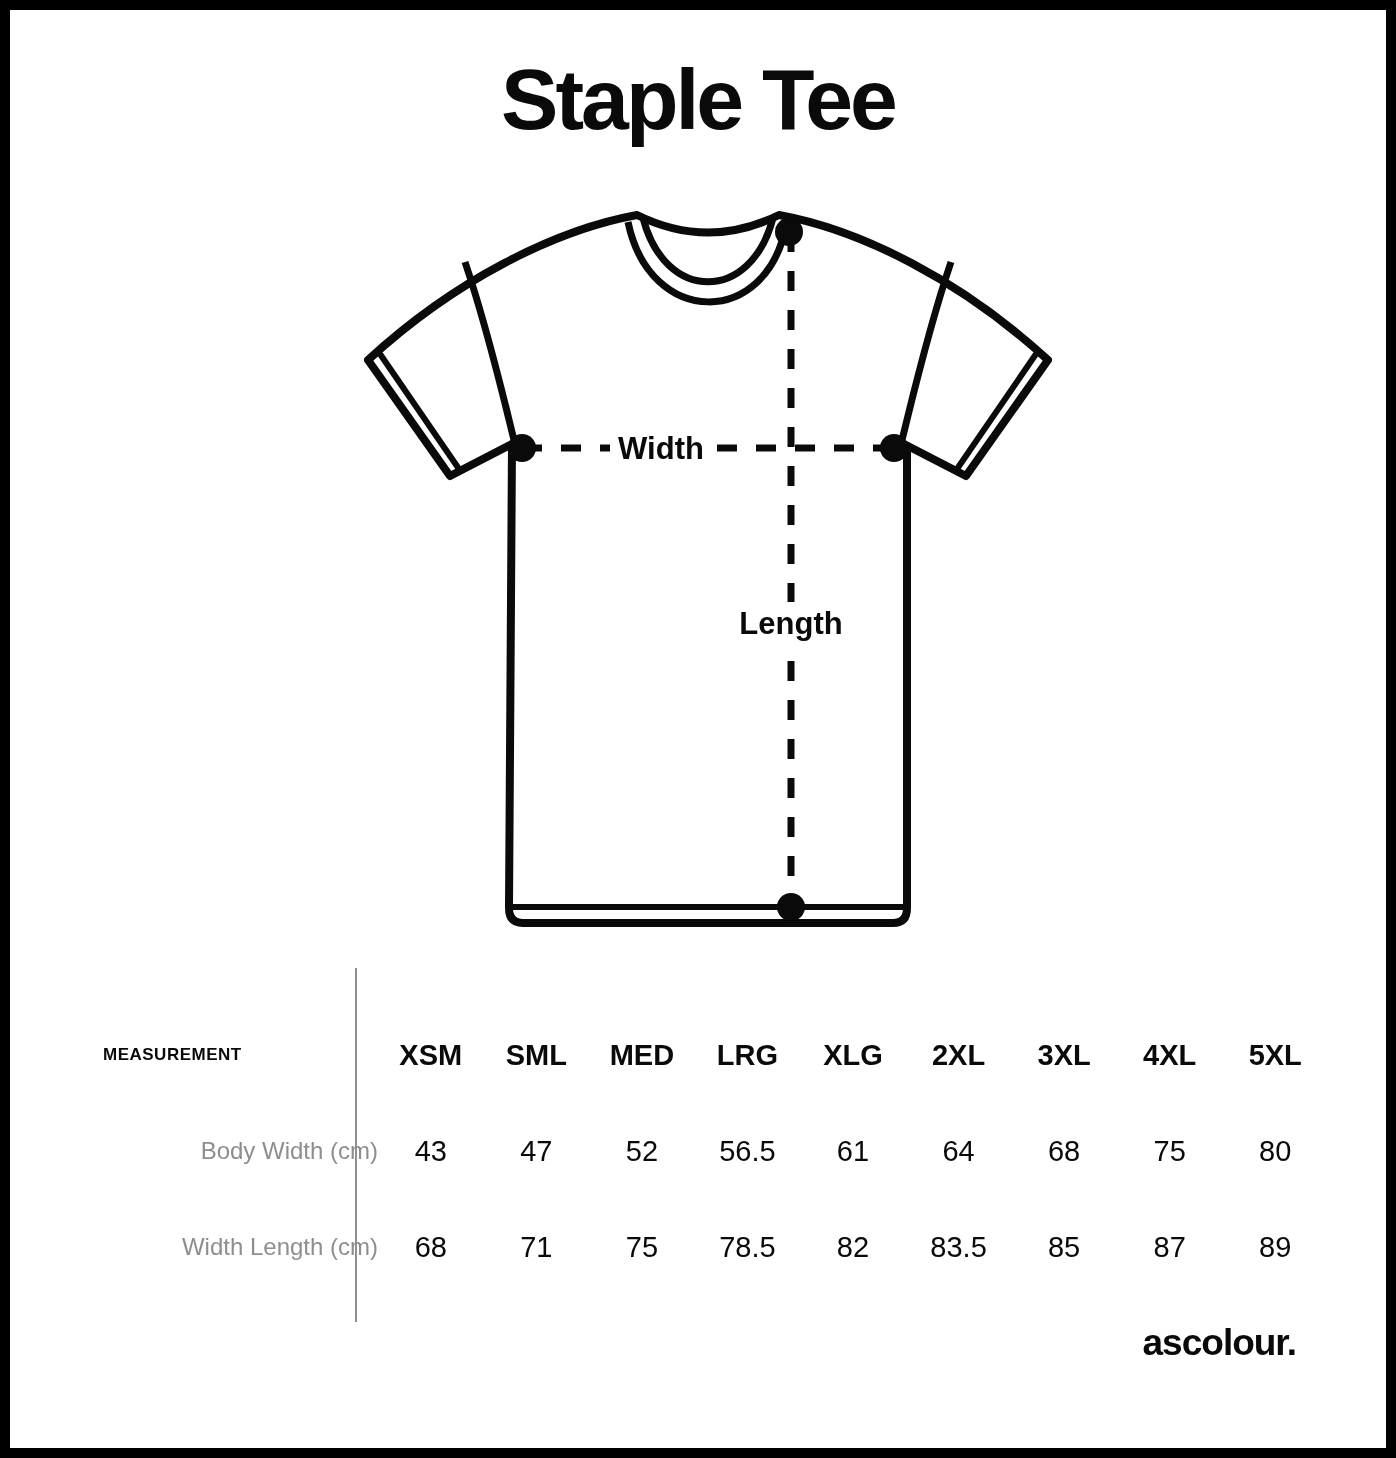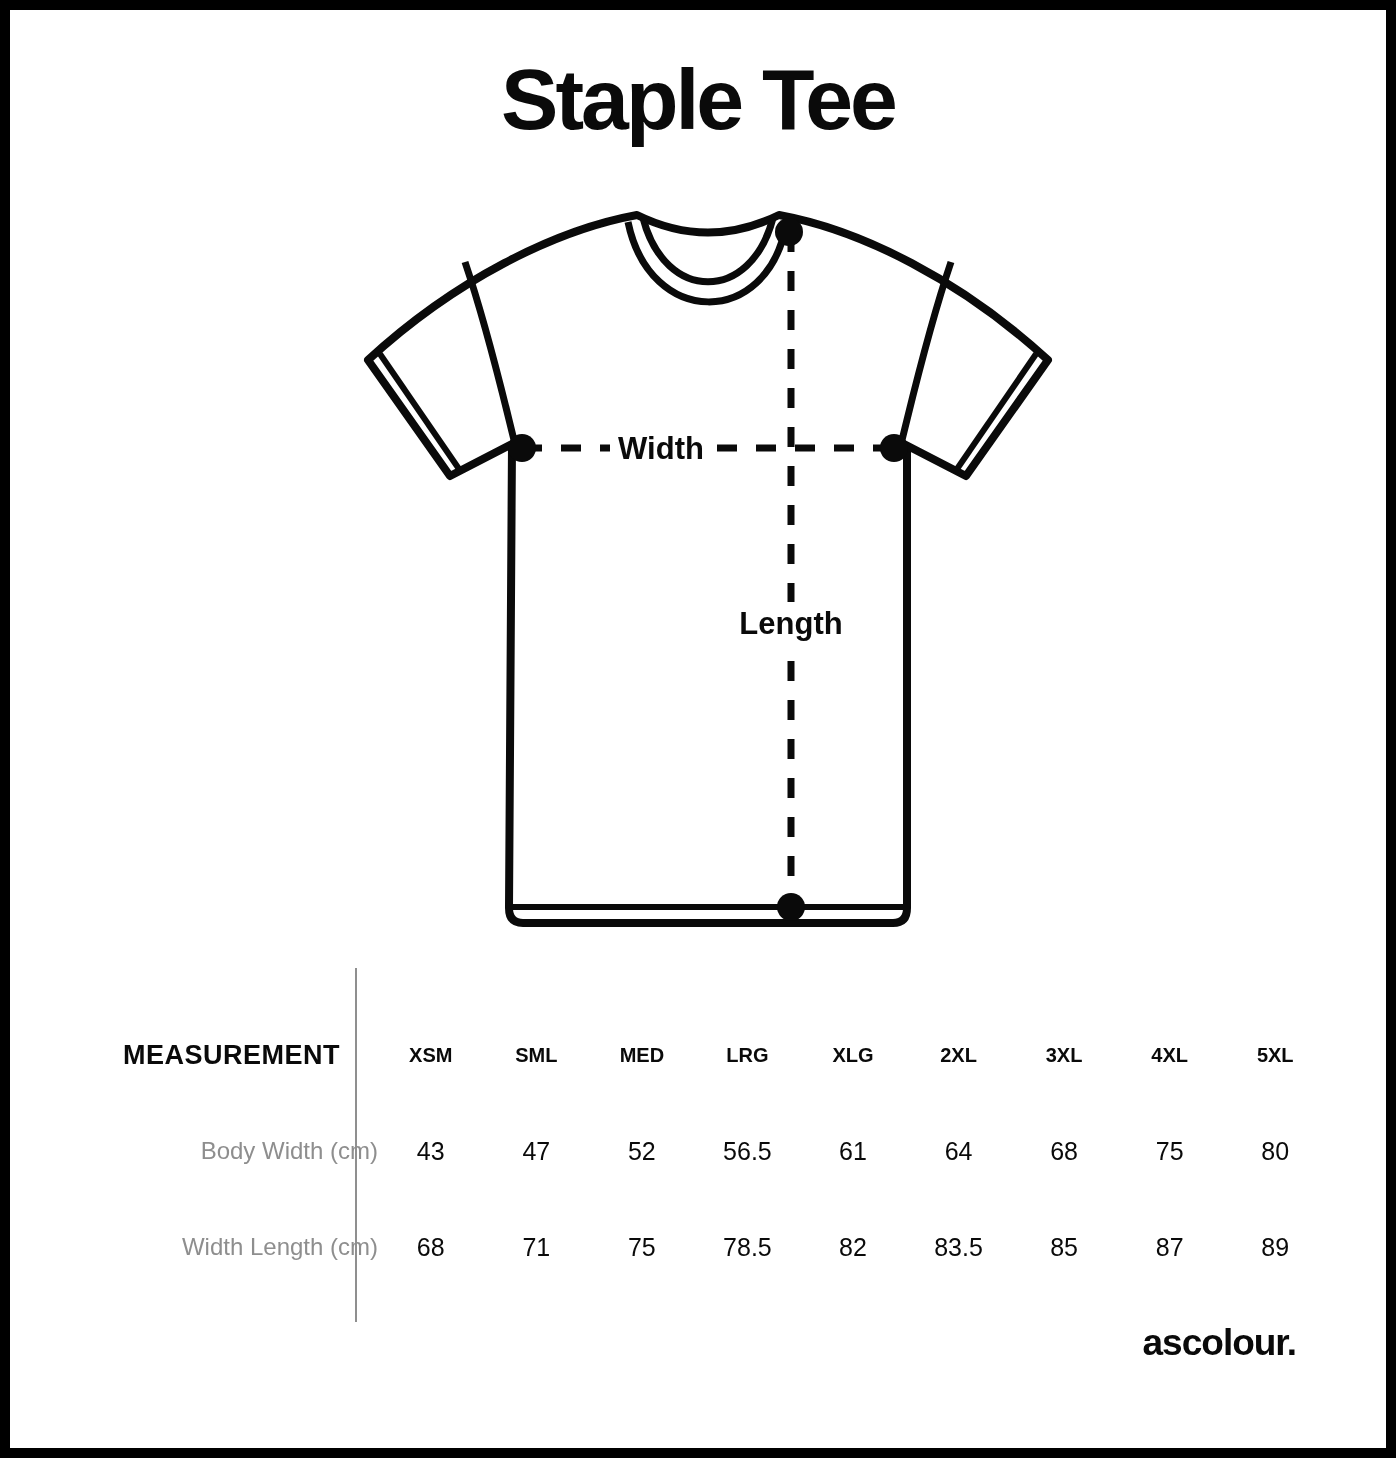--- a/index.html
+++ b/index.html
@@ -40,34 +40,33 @@
     left: 85px;
     top: 997px;
     width: 1233px;
     display: grid;
     grid-template-columns: 283px repeat(9, 1fr);
     grid-auto-rows: 96px;
     align-items: center;
   }
   .size-table .cell {
     text-align: center;
-    font-size: 25px;
+    font-size: 29px;
     color: #0a0a0a;
     white-space: nowrap;
   }
   .size-table .measurement-header {
     text-align: left;
-    font-size: 27px;
+    font-size: 17px;
     font-weight: 700;
     letter-spacing: 0.5px;
     padding-left: 8px;
-    margin-left: 20px;
   }
   .size-table .size-header {
-    font-size: 20px;
+    font-size: 29px;
     font-weight: 700;
   }
   .size-table .row-label {
     text-align: right;
     font-size: 24px;
     font-weight: 400;
     color: #8e8e8e;
     padding-left: 8px;
   }
   .table-divider {

